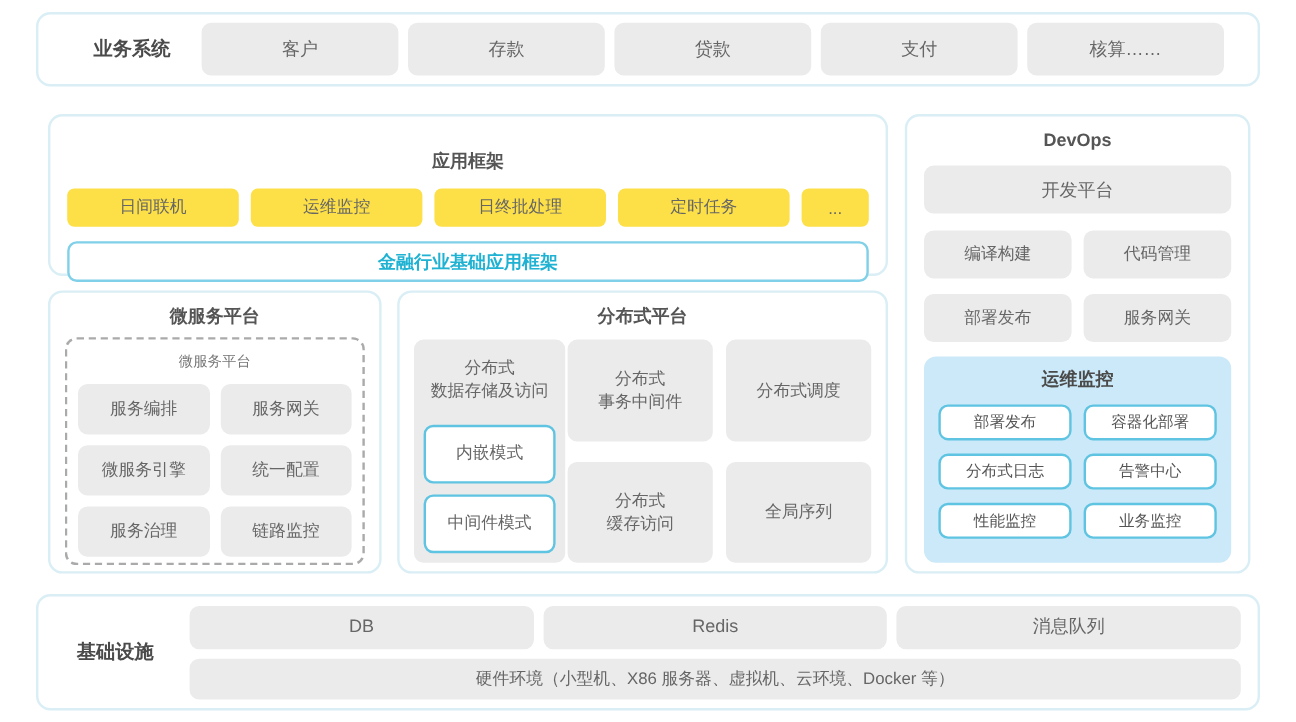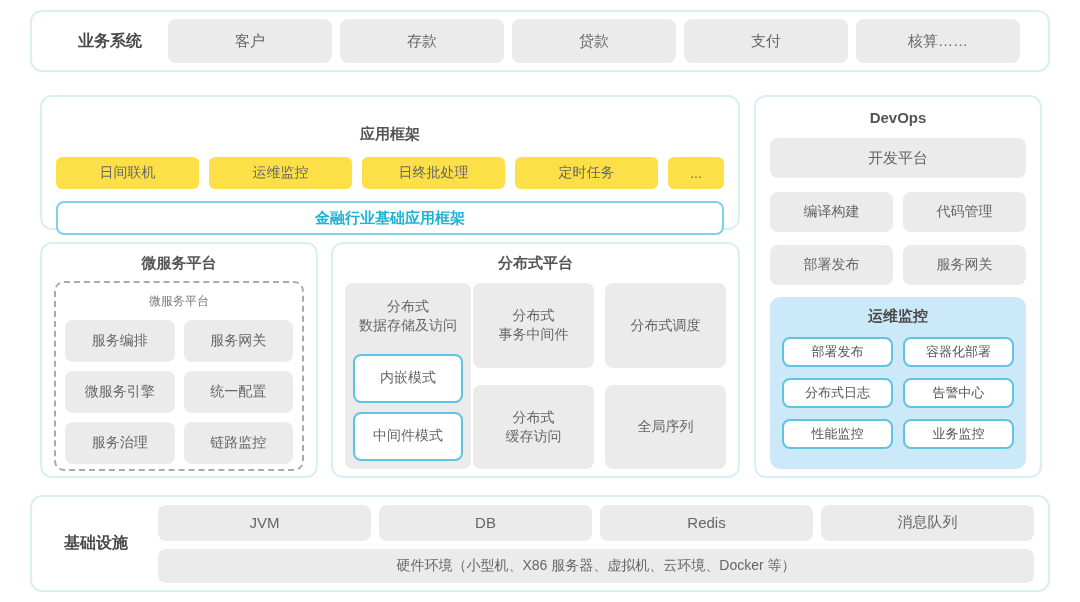--- a/index.html
+++ b/index.html
@@ -304,21 +304,20 @@
           <div class="pill">业务监控</div>
         </div>
       </div>
     </section>
   </div>
 
   <section class="panel bottom-bar">
     <div class="side-label">基础设施</div>
     <div class="infra-right">
       <div class="infra-row">
-        <div class="gray-btn">JVM</div>
         <div class="gray-btn">DB</div>
         <div class="gray-btn">Redis</div>
         <div class="gray-btn">消息队列</div>
       </div>
       <div class="gray-btn hardware-btn">硬件环境（小型机、X86 服务器、虚拟机、云环境、Docker 等）</div>
     </div>
   </section>
 
 </div>
 

